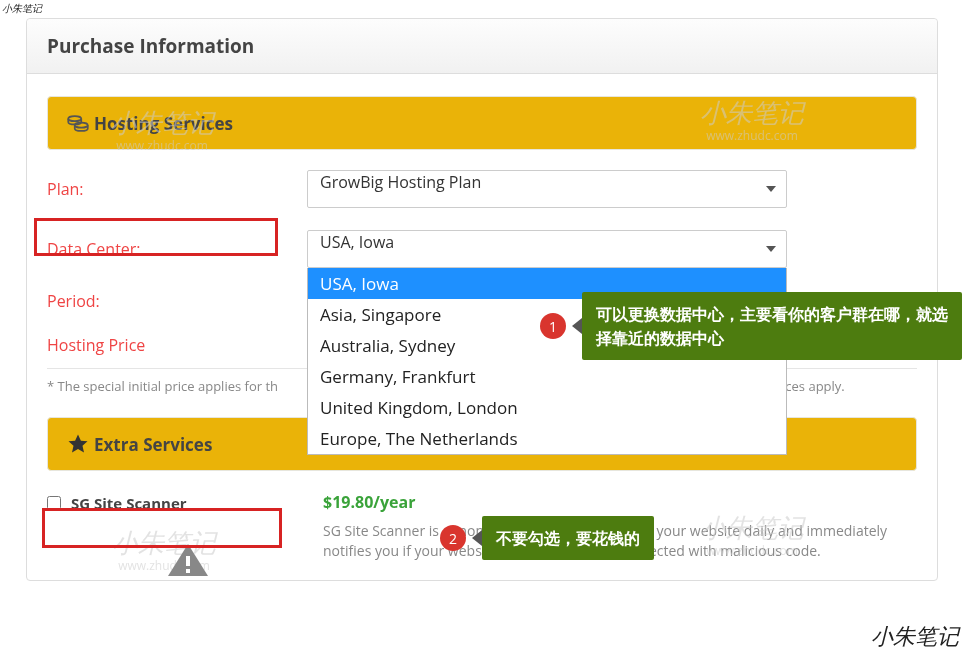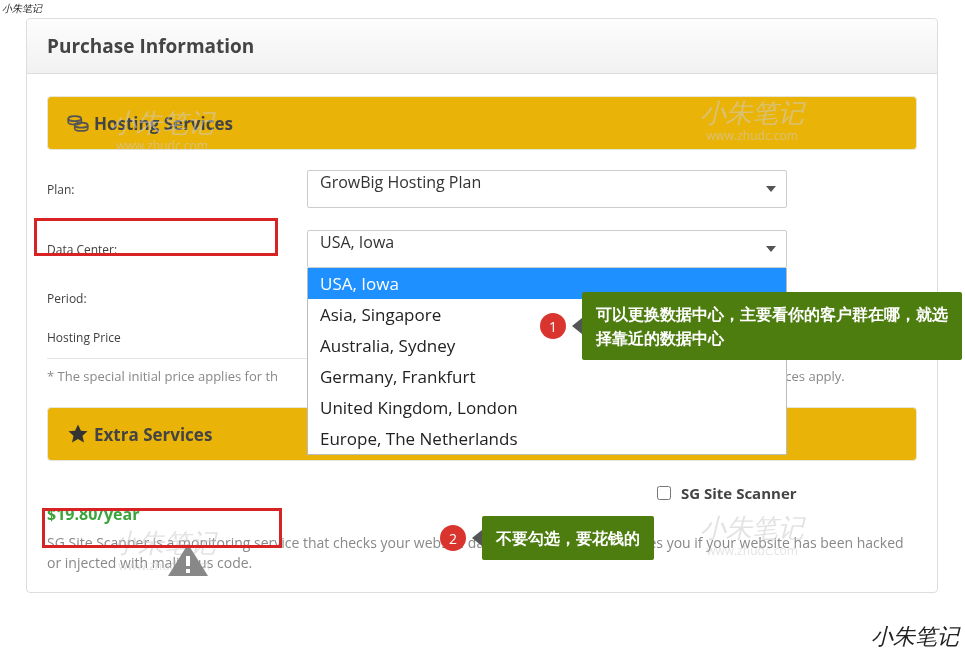--- a/index.html
+++ b/index.html
@@ -68,22 +68,22 @@
     color: #444;
   }
   .form-row {
     display: flex;
     align-items: center;
     margin-bottom: 22px;
     position: relative;
   }
   .form-label {
     width: 260px;
-    font-size: 12px;
-    color: #404040;
+    font-size: 16px;
+    color: #ef4444;
   }
   .select-wrap {
     width: 480px;
     position: relative;
   }
   .fake-select {
     width: 480px;
     height: 38px;
     border: 1px solid #ccc;
     border-radius: 2px;
@@ -134,23 +134,22 @@
     border-top: 1px solid #e5e5e5;
     margin: 10px 0 8px 0;
   }
   .footnote {
     font-size: 13px;
     color: #888;
     margin-bottom: 22px;
   }
   .extra-row {
     display: flex;
-    align-items: flex-end;
-    gap: 0;
-    flex-direction: column;
+    align-items: flex-start;
+    gap: 16px;
   }
   .extra-left {
     width: 260px;
     display: flex;
     align-items: center;
     gap: 10px;
     padding-top: 2px;
   }
   .extra-left input[type=checkbox]{
     width: 14px; height: 14px;

